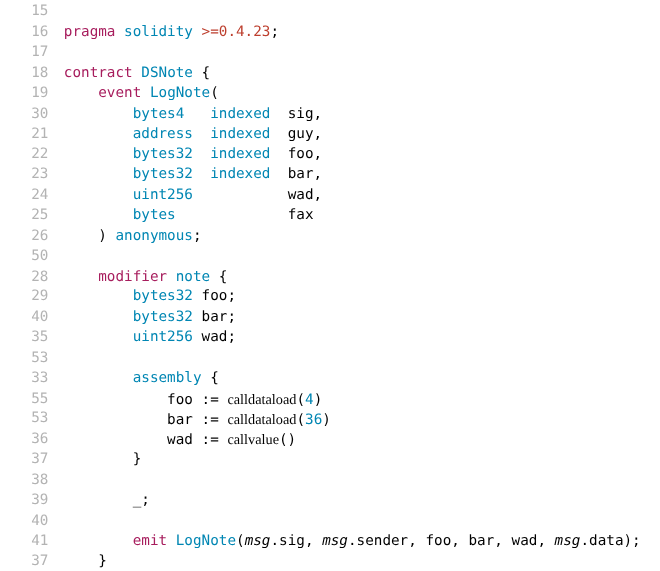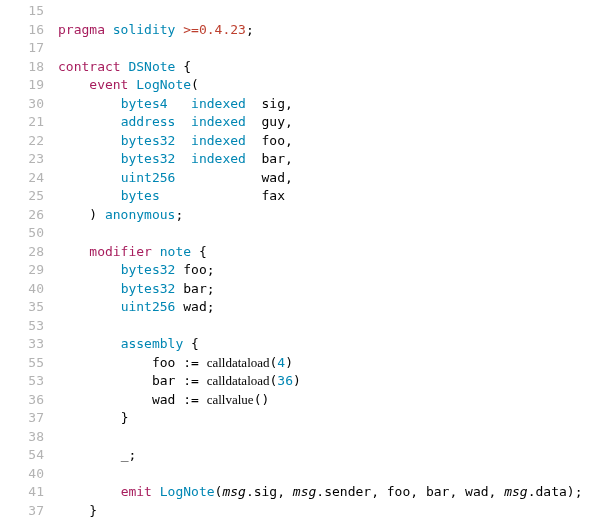--- a/index.html
+++ b/index.html
@@ -62,19 +62,19 @@
       <div class="row">29</div>
       <div class="row">40</div>
       <div class="row">35</div>
       <div class="row">53</div>
       <div class="row">33</div>
       <div class="row">55</div>
       <div class="row">53</div>
       <div class="row">36</div>
       <div class="row">37</div>
       <div class="row">38</div>
-      <div class="row">54</div>
+      <div class="row">39</div>
       <div class="row">40</div>
       <div class="row">41</div>
       <div class="row">37</div>
     </div>
   <div class="code" id="code"><div class="row"></div><div class="row"><span class="tok-kw">pragma</span><span> </span><span class="tok-name">solidity</span><span> </span><span class="tok-ver">&gt;=0.4.23</span><span class="tok-punct">;</span></div><div class="row"></div><div class="row"><span class="tok-kw">contract</span><span> </span><span class="tok-name">DSNote</span><span> </span><span class="tok-punct">{</span></div><div class="row"><span>    </span><span class="tok-kw">event</span><span> </span><span class="tok-name">LogNote</span><span class="tok-punct">(</span></div><div class="row"><span>        </span><span class="tok-type">bytes4</span><span>   </span><span class="tok-type">indexed</span><span>  </span><span class="tok-var">sig</span><span class="tok-punct">,</span></div><div class="row"><span>        </span><span class="tok-type">address</span><span>  </span><span class="tok-type">indexed</span><span>  </span><span class="tok-var">guy</span><span class="tok-punct">,</span></div><div class="row"><span>        </span><span class="tok-type">bytes32</span><span>  </span><span class="tok-type">indexed</span><span>  </span><span class="tok-var">foo</span><span class="tok-punct">,</span></div><div class="row"><span>        </span><span class="tok-type">bytes32</span><span>  </span><span class="tok-type">indexed</span><span>  </span><span class="tok-var">bar</span><span class="tok-punct">,</span></div><div class="row"><span>        </span><span class="tok-type">uint256</span><span>           </span><span class="tok-var">wad</span><span class="tok-punct">,</span></div><div class="row"><span>        </span><span class="tok-type">bytes</span><span>             </span><span class="tok-var">fax</span></div><div class="row"><span>    </span><span class="tok-punct">)</span><span> </span><span class="tok-type">anonymous</span><span class="tok-punct">;</span></div><div class="row"></div><div class="row"><span>    </span><span class="tok-kw">modifier</span><span> </span><span class="tok-name">note</span><span> </span><span class="tok-punct">{</span></div><div class="row"><span>        </span><span class="tok-type">bytes32</span><span> </span><span class="tok-var">foo</span><span class="tok-punct">;</span></div><div class="row"><span>        </span><span class="tok-type">bytes32</span><span> </span><span class="tok-var">bar</span><span class="tok-punct">;</span></div><div class="row"><span>        </span><span class="tok-type">uint256</span><span> </span><span class="tok-var">wad</span><span class="tok-punct">;</span></div><div class="row"></div><div class="row"><span>        </span><span class="tok-type">assembly</span><span> </span><span class="tok-punct">{</span></div><div class="row"><span>            </span><span class="tok-var">foo</span><span> </span><span class="tok-punct">:=</span><span> </span><span class="tok-call">calldataload</span><span class="tok-punct">(</span><span class="tok-num">4</span><span class="tok-punct">)</span></div><div class="row"><span>            </span><span class="tok-var">bar</span><span> </span><span class="tok-punct">:=</span><span> </span><span class="tok-call">calldataload</span><span class="tok-punct">(</span><span class="tok-num">36</span><span class="tok-punct">)</span></div><div class="row"><span>            </span><span class="tok-var">wad</span><span> </span><span class="tok-punct">:=</span><span> </span><span class="tok-call">callvalue</span><span class="tok-punct">()</span></div><div class="row"><span>        </span><span class="tok-punct">}</span></div><div class="row"></div><div class="row"><span>        </span><span class="tok-var">_</span><span class="tok-punct">;</span></div><div class="row"></div><div class="row"><span>        </span><span class="tok-kw">emit</span><span> </span><span class="tok-name">LogNote</span><span class="tok-punct">(</span><span class="tok-msg">msg</span><span class="tok-punct">.</span><span class="tok-var">sig</span><span class="tok-punct">, </span><span class="tok-msg">msg</span><span class="tok-punct">.</span><span class="tok-var">sender</span><span class="tok-punct">, </span><span class="tok-var">foo</span><span class="tok-punct">, </span><span class="tok-var">bar</span><span class="tok-punct">, </span><span class="tok-var">wad</span><span class="tok-punct">, </span><span class="tok-msg">msg</span><span class="tok-punct">.</span><span class="tok-var">data</span><span class="tok-punct">);</span></div><div class="row"><span>    </span><span class="tok-punct">}</span></div></div>
 </div>
 
 </body></html>

